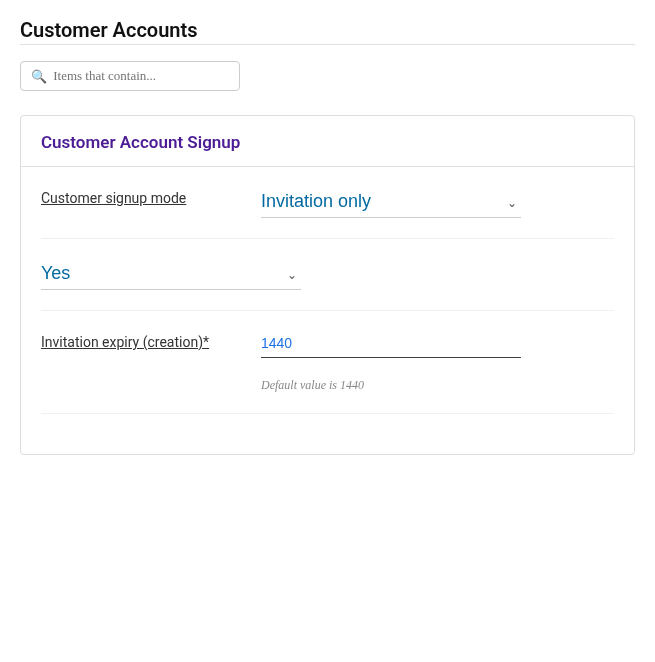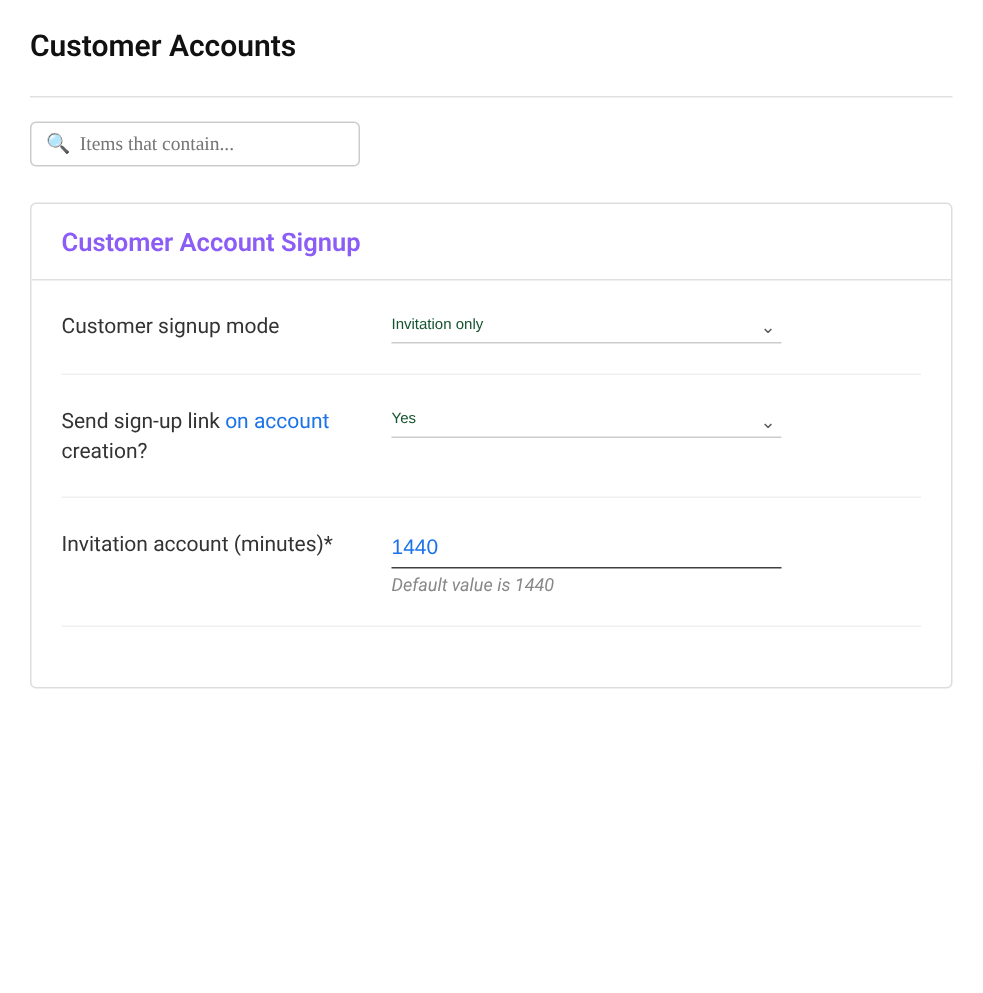--- a/index.html
+++ b/index.html
@@ -22,21 +22,21 @@
       width: 655px;
       min-height: 662px;
       padding: 18px 20px 20px 20px;
     }
 
     .page-title {
       font-size: 20px;
       font-weight: 600;
       color: #111;
       margin-bottom: 16px;
-      padding-bottom: 22px;
+      padding-bottom: 2px;
       border-bottom: 1px solid #e0e0e0;
     }
 
     .search-container {
       margin-bottom: 24px;
     }
 
     .search-input-wrapper {
       display: flex;
       align-items: center;
@@ -66,21 +66,21 @@
     .section-card {
       border: 1px solid #ddd;
       border-radius: 4px;
       margin-top: 8px;
       background: #fff;
     }
 
     .section-title {
       font-size: 17px;
       font-weight: 600;
-      color: #8b5cf6;
+      color: #4c1d95;
       padding: 16px 20px 14px 20px;
       border-bottom: 1px solid #e0e0e0;
     }
 
     .section-body {
       padding: 0 20px;
     }
 
     .form-row {
       display: flex;
@@ -93,20 +93,21 @@
       border-bottom: none;
     }
 
     .form-label {
       width: 220px;
       flex-shrink: 0;
       font-size: 14px;
       color: #333;
       padding-top: 2px;
       line-height: 1.4;
+      text-decoration: underline;
     }
 
     .form-label a {
       color: #1a73e8;
       text-decoration: none;
     }
 
     .form-control-wrapper {
       flex: 1;
       display: flex;
@@ -117,22 +118,22 @@
       position: relative;
       display: inline-block;
       width: 260px;
     }
 
     .form-select {
       width: 100%;
       border: none;
       border-bottom: 1px solid #ccc;
       background: transparent;
-      font-size: 10px;
-      color: #14532d;
+      font-size: 18px;
+      color: #0369a1;
       padding: 4px 24px 6px 0;
       appearance: none;
       -webkit-appearance: none;
       cursor: pointer;
       outline: none;
     }
 
     .select-arrow {
       position: absolute;
       right: 4px;
@@ -151,21 +152,22 @@
       padding: 4px 0 6px 0;
       width: 260px;
       outline: none;
       background: transparent;
     }
 
     .form-hint {
       font-size: 12px;
       color: #888;
       font-style: italic;
-      margin-top: 4px;
+      margin-top: 20px;
+      font-family: Liberation Serif, serif;
     }
   </style>
 </head>
 <body>
 
 <div class="page-container">
   <h1 class="page-title">Customer Accounts</h1>
 
   <div class="search-container">
     <div class="search-input-wrapper">
@@ -189,37 +191,34 @@
               <option>Invitation only</option>
               <option>Open</option>
               <option>Disabled</option>
             </select>
             <span class="select-arrow">⌄</span>
           </div>
         </div>
       </div>
 
       <div class="form-row">
-        <div class="form-label">
-          Send sign-up link <a href="#">on account</a> creation?
-        </div>
         <div class="form-control-wrapper">
           <div class="select-wrapper">
             <select class="form-select">
               <option>Yes</option>
               <option>No</option>
             </select>
             <span class="select-arrow">⌄</span>
           </div>
         </div>
       </div>
 
       <div class="form-row">
         <div class="form-label">
-          <span>Invitation account (minutes)*</span>
+          <span>Invitation expiry (creation)*</span>
         </div>
         <div class="form-control-wrapper">
           <input class="form-input" type="text" value="1440" style="">
           <span class="form-hint">Default value is 1440</span>
         </div>
       </div>
 
       <div class="form-row">
       </div>
 

